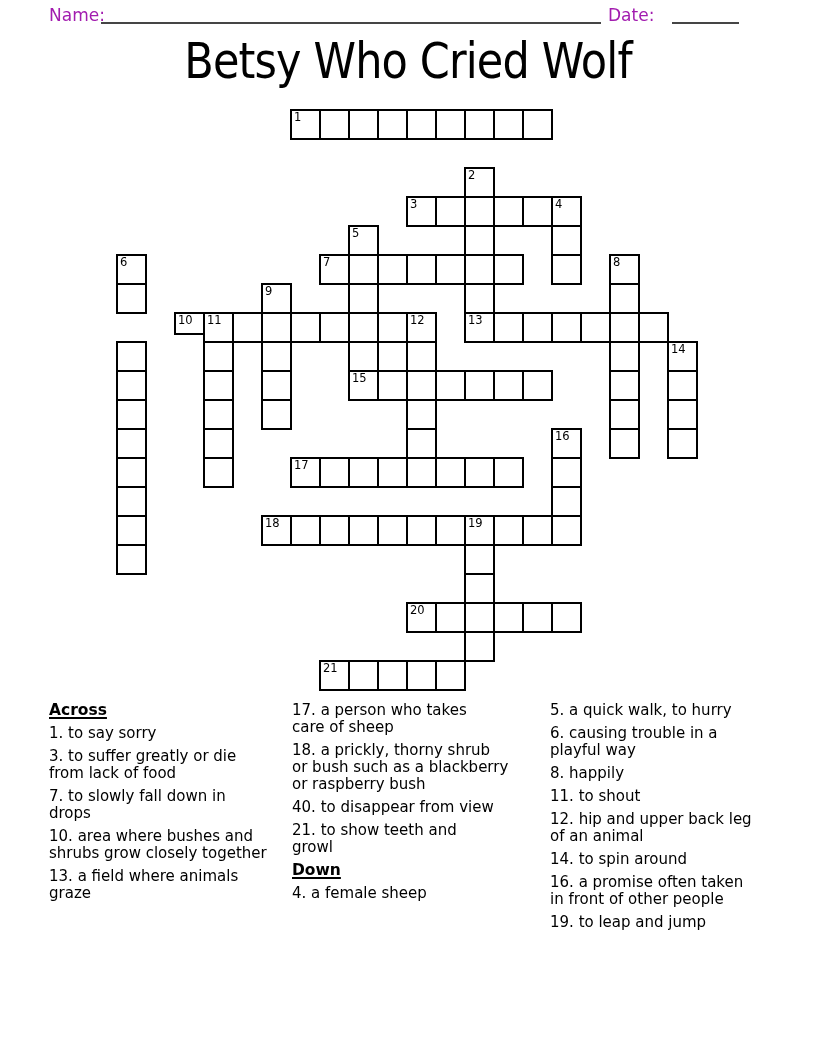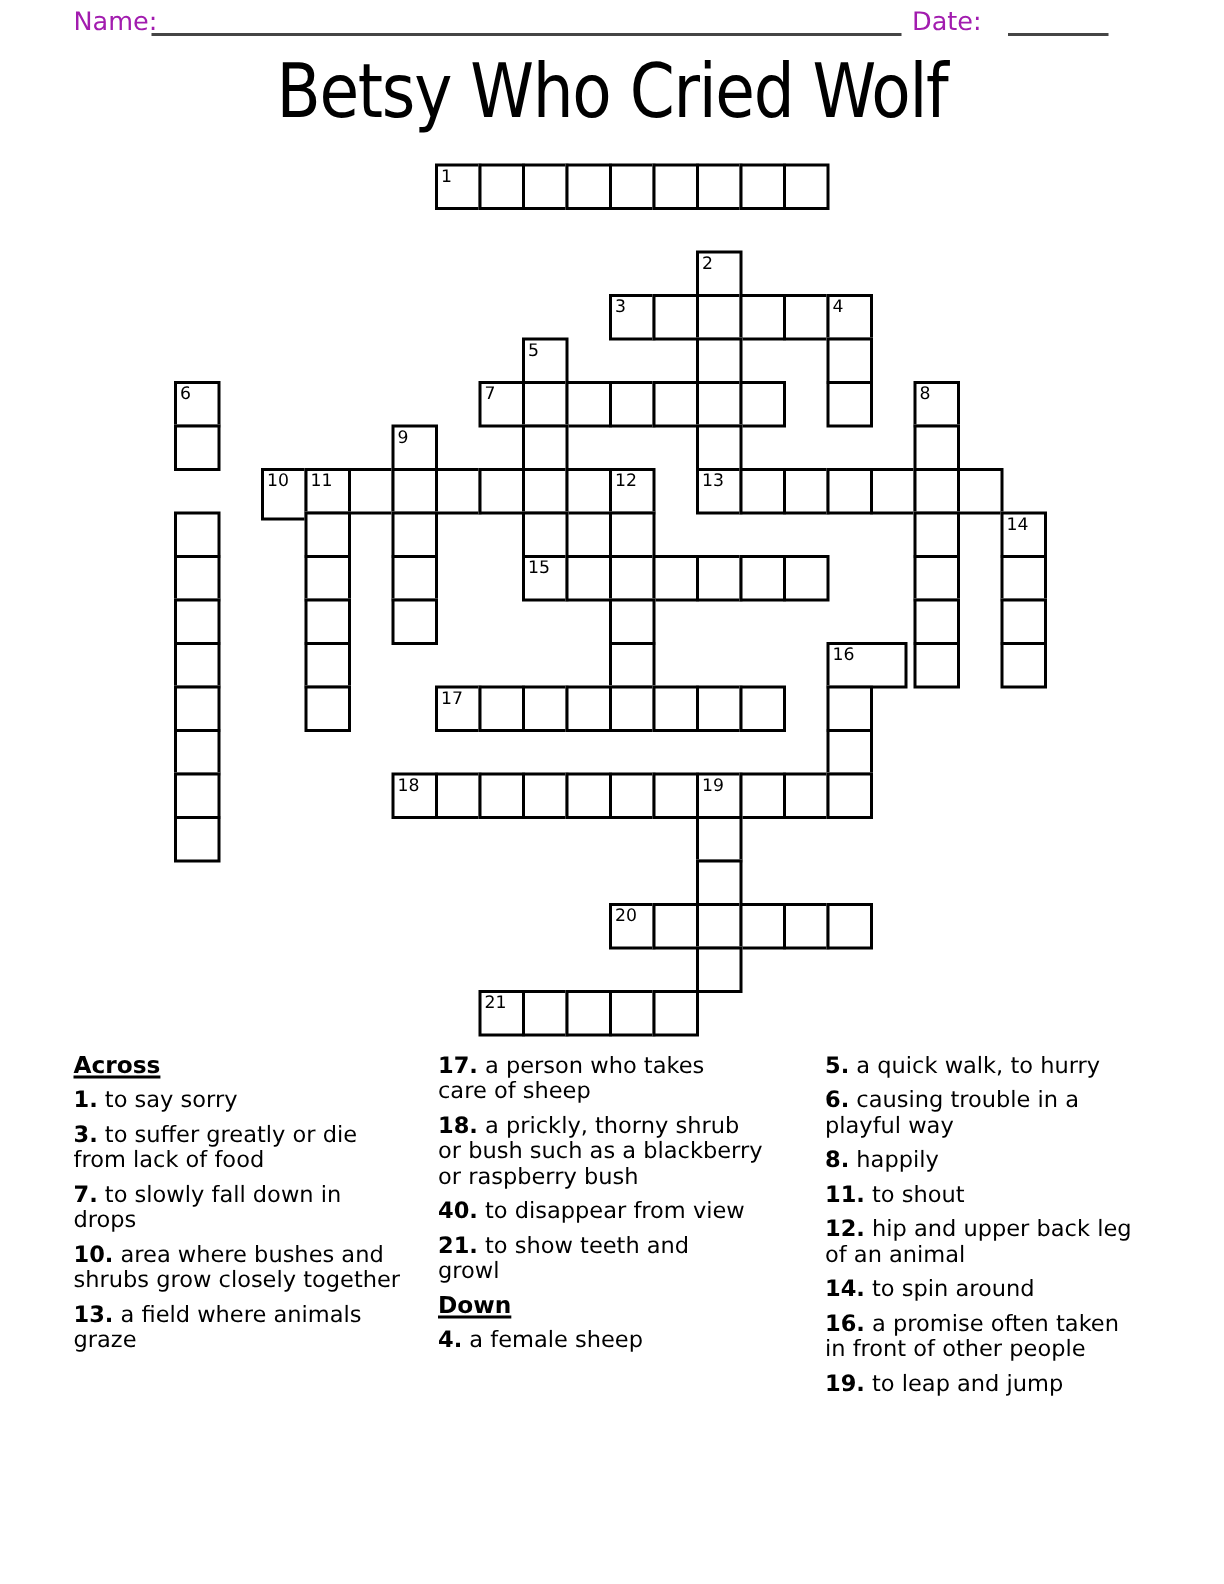--- a/index.html
+++ b/index.html
@@ -9,21 +9,21 @@
   .hline{position:absolute;top:22px;height:0;border-bottom:2px solid #454545;}
   .title{position:absolute;top:32px;left:0;width:816px;margin:0;text-align:center;
          font-size:50px;font-weight:normal;letter-spacing:-1px;line-height:58px;
          transform:scaleX(0.86);transform-origin:center;}
   .grid{position:absolute;left:0;top:0;width:816px;height:1056px;}
   .cell{position:absolute;box-sizing:border-box;border:2px solid #000;background:#fff;}
   .cellnum{position:absolute;left:2px;top:0;font-size:11.5px;line-height:13px;
            font-family:"DejaVu Sans",sans-serif;color:#000;}
   .clues{position:absolute;top:702px;font-size:15px;line-height:17px;}
   .clue{margin:0 0 6px 0;white-space:pre-line;}
-  .clue b{font-weight:bold;}
+  .clue b{font-weight:normal;}
   .clue-heading{font-weight:bold;font-size:15.5px;margin:0 0 6px 0;
                 text-decoration:underline;text-decoration-thickness:1.5px;text-underline-offset:2px;}
 </style>
 </head>
 <body>
 
 <div class="page">
 
   <span class="hdr-label" style="left:49px">Name:</span>
   <div class="hline" style="left:101px;width:500px"></div>
@@ -78,21 +78,21 @@
       <div class="cell" style="left: 609px; top: 254px; height: 31px; width: 31px;">
         <span class="cellnum">8</span>
       </div>
       <div class="cell" style="left: 116px; top: 283px; height: 31px; width: 31px;"></div>
       <div class="cell" style="left: 261px; top: 283px; height: 31px; width: 31px;">
         <span class="cellnum">9</span>
       </div>
       <div class="cell" style="left: 348px; top: 283px; height: 31px; width: 31px;"></div>
       <div class="cell" style="left: 464px; top: 283px; height: 31px; width: 31px;"></div>
       <div class="cell" style="left: 609px; top: 283px; height: 31px; width: 31px;"></div>
-      <div class="cell" style="left: 174px; top: 312px; height: 35px; width: 31px;">
+      <div class="cell" style="left: 174px; top: 312px; height: 23px; width: 31px;">
         <span class="cellnum">10</span>
       </div>
       <div class="cell" style="left: 203px; top: 312px; height: 31px; width: 31px;">
         <span class="cellnum">11</span>
       </div>
       <div class="cell" style="left: 232px; top: 312px; height: 31px; width: 31px;"></div>
       <div class="cell" style="left: 261px; top: 312px; height: 31px; width: 31px;"></div>
       <div class="cell" style="left: 290px; top: 312px; height: 31px; width: 31px;"></div>
       <div class="cell" style="left: 319px; top: 312px; height: 31px; width: 31px;"></div>
       <div class="cell" style="left: 348px; top: 312px; height: 31px; width: 31px;"></div>
@@ -134,21 +134,21 @@
       <div class="cell" style="left: 667px; top: 370px; height: 31px; width: 31px;"></div>
       <div class="cell" style="left: 116px; top: 399px; height: 31px; width: 31px;"></div>
       <div class="cell" style="left: 203px; top: 399px; height: 31px; width: 31px;"></div>
       <div class="cell" style="left: 261px; top: 399px; height: 31px; width: 31px;"></div>
       <div class="cell" style="left: 406px; top: 399px; height: 31px; width: 31px;"></div>
       <div class="cell" style="left: 609px; top: 399px; height: 31px; width: 31px;"></div>
       <div class="cell" style="left: 667px; top: 399px; height: 31px; width: 31px;"></div>
       <div class="cell" style="left: 116px; top: 428px; height: 31px; width: 31px;"></div>
       <div class="cell" style="left: 203px; top: 428px; height: 31px; width: 31px;"></div>
       <div class="cell" style="left: 406px; top: 428px; height: 31px; width: 31px;"></div>
-      <div class="cell" style="left: 551px; top: 428px; height: 31px; width: 54px;">
+      <div class="cell" style="left: 551px; top: 428px; height: 31px; width: 31px;">
         <span class="cellnum">16</span>
       </div>
       <div class="cell" style="left: 609px; top: 428px; height: 31px; width: 31px;"></div>
       <div class="cell" style="left: 667px; top: 428px; height: 31px; width: 31px;"></div>
       <div class="cell" style="left: 116px; top: 457px; height: 31px; width: 31px;"></div>
       <div class="cell" style="left: 203px; top: 457px; height: 31px; width: 31px;"></div>
       <div class="cell" style="left: 290px; top: 457px; height: 31px; width: 31px;">
         <span class="cellnum">17</span>
       </div>
       <div class="cell" style="left: 319px; top: 457px; height: 31px; width: 31px;"></div>

